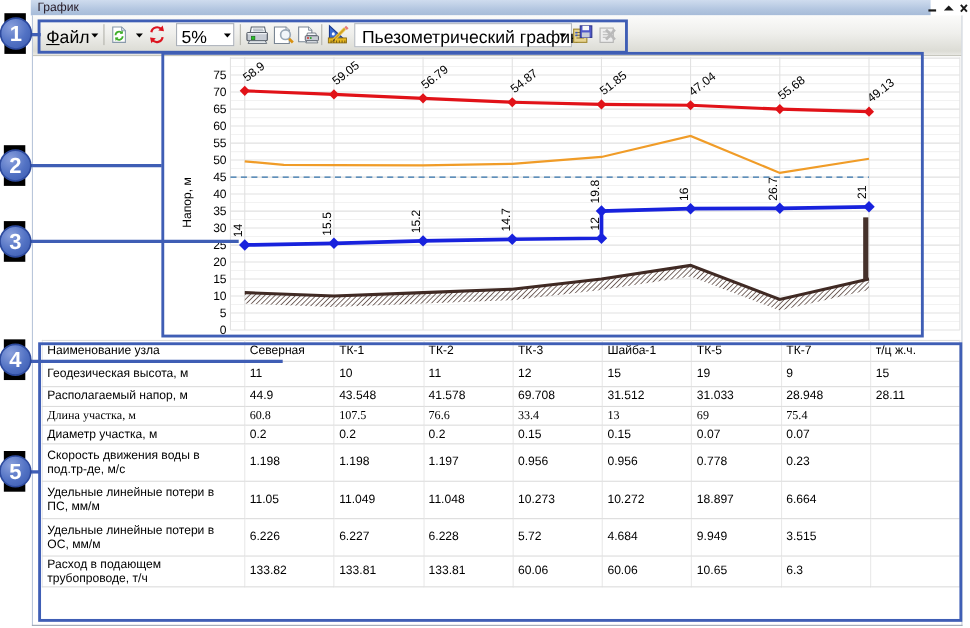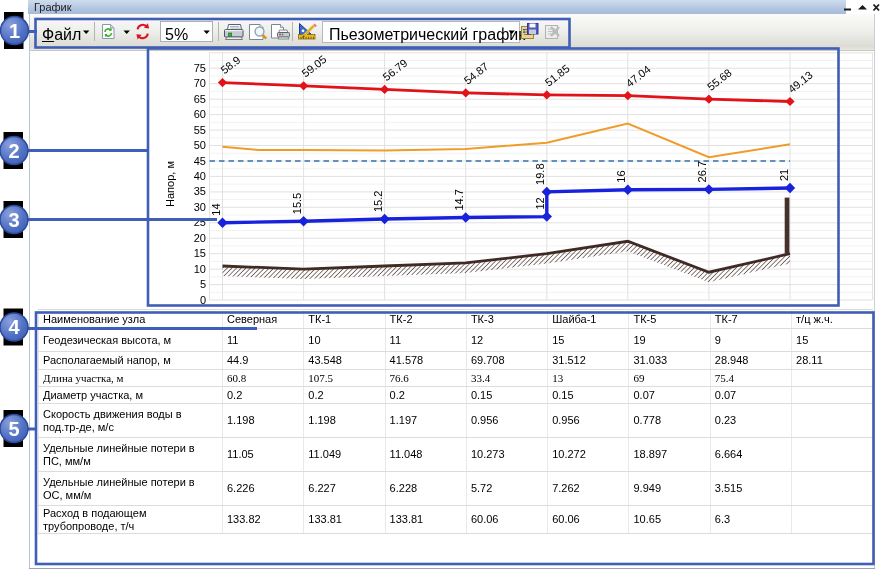--- a/index.html
+++ b/index.html
@@ -135,21 +135,21 @@
         <td>18.897</td>
         <td>6.664</td>
         <td></td>
       </tr>
   <tr style="height:34px;">
         <td class="nm">Удельные линейные потери в<br>ОС, мм/м</td>
         <td>6.226</td>
         <td>6.227</td>
         <td>6.228</td>
         <td>5.72</td>
-        <td>7.262</td>
+        <td>4.684</td>
         <td>9.949</td>
         <td>3.515</td>
         <td></td>
       </tr>
   <tr style="height:28px;margin-left:40px;">
         <td class="nm">Расход в подающем<br>трубопроводе, т/ч</td>
         <td>133.82</td>
         <td>133.81</td>
         <td>133.81</td>
         <td>60.06</td>

